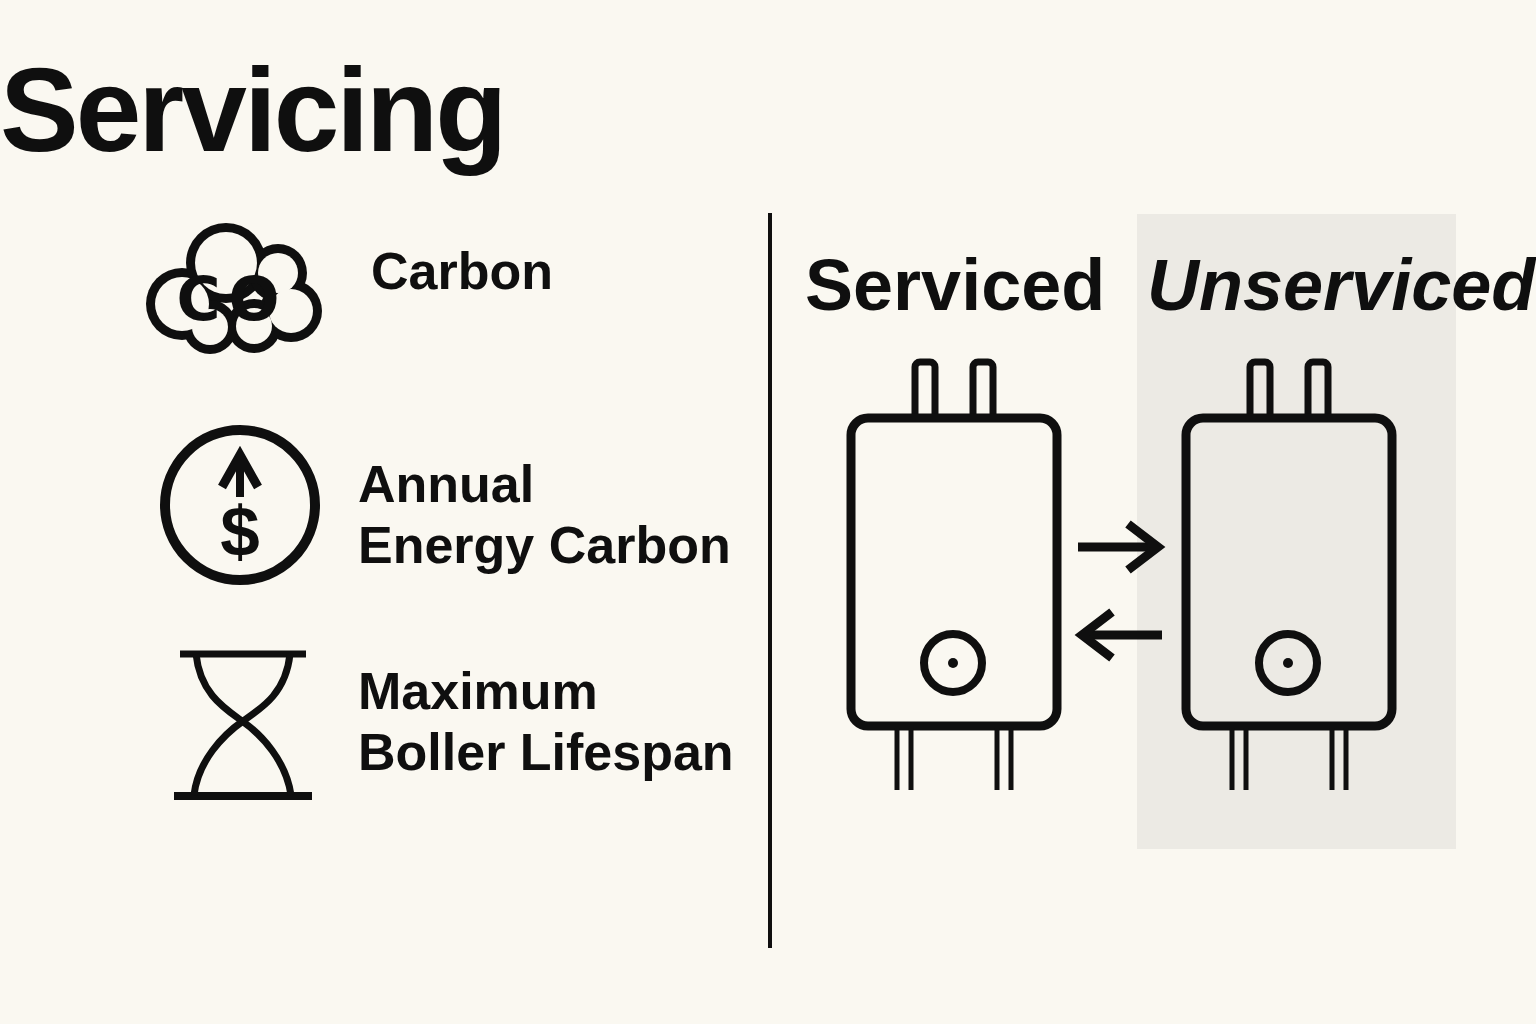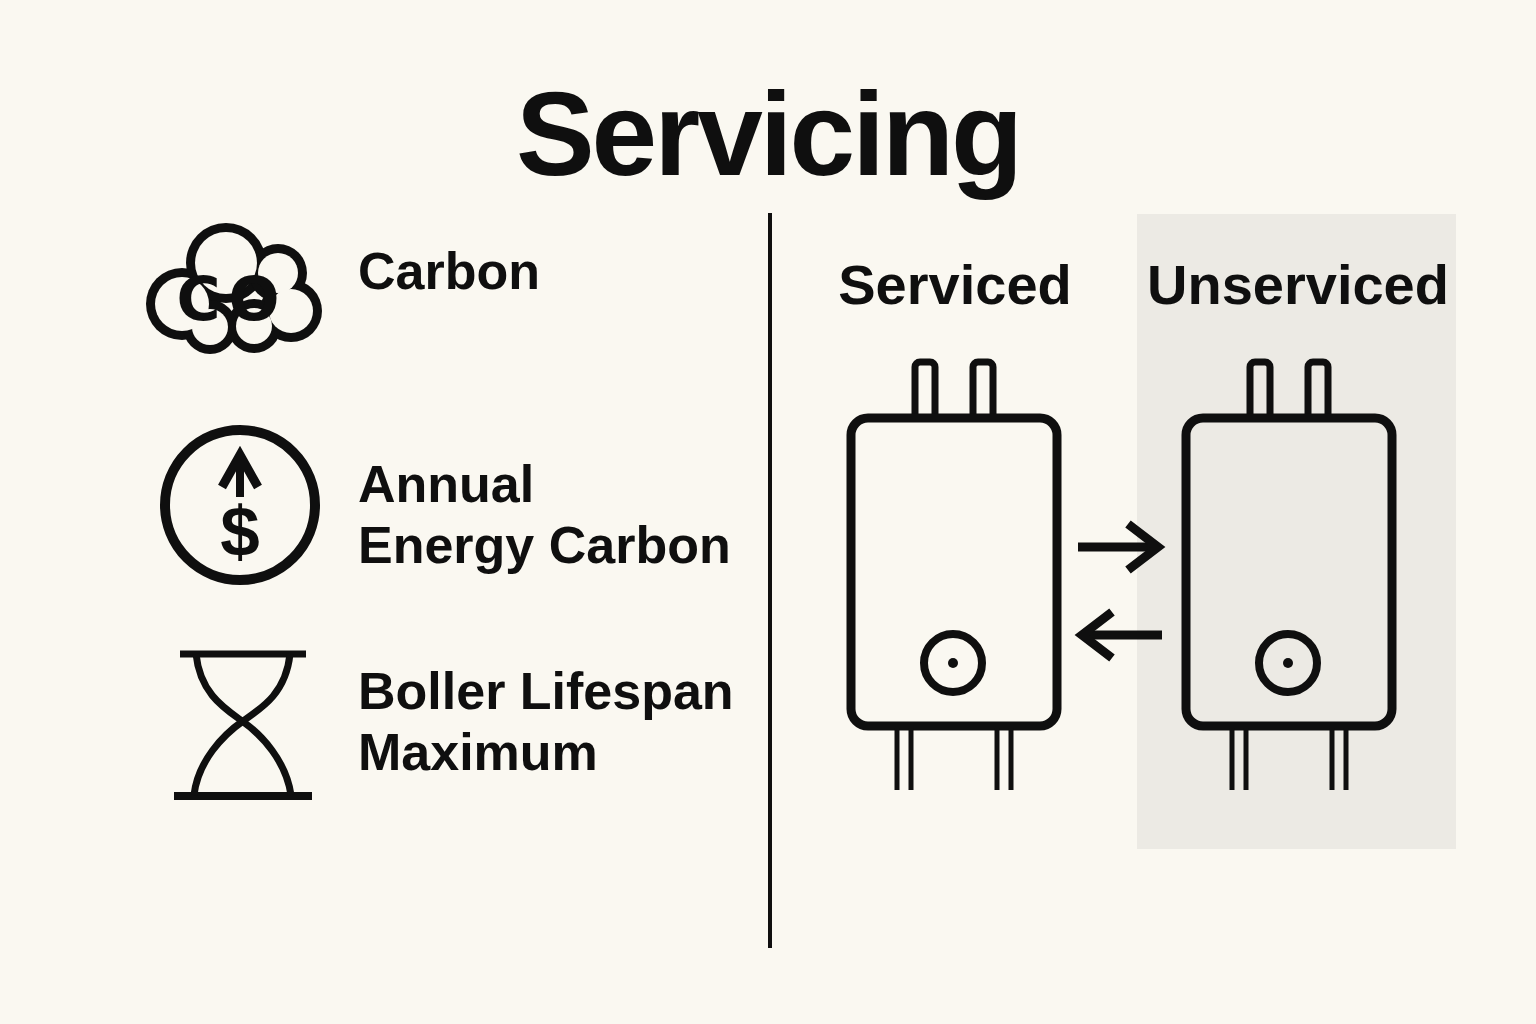--- a/index.html
+++ b/index.html
@@ -5,42 +5,42 @@
   :root{
     --background:#FAF8F1;
     --panel:#ECEAE4;
     --ink:#0F0F0F;
   }
   *{margin:0;padding:0;box-sizing:border-box;}
   html,body{width:1536px;height:1024px;}
   body{background:var(--background);font-family:"Liberation Sans",sans-serif;color:var(--ink);}
   .canvas{position:relative;width:1536px;height:1024px;overflow:hidden;background:var(--background);color:var(--ink);}
   .title{
-    position:absolute;top:40px;left:0;width:1536px;text-align:center;
-    font-size:118px;font-weight:700;letter-spacing:-3px;line-height:140px;color:var(--ink);margin-top:24px;
+    position:absolute;top:40px;left:0;width:1536px;
+    font-size:118px;font-weight:700;letter-spacing:-3px;line-height:140px;color:var(--ink);
   }
   .icon{position:absolute;}
   .benefit-text{
     position:absolute;left:358px;font-size:52px;font-weight:600;line-height:61px;
     letter-spacing:0;color:var(--ink);white-space:nowrap;
   }
-  .text-1{top:241px;}
+  .text-1{top:241px;margin-left:13px;}
   .text-2{top:454px;}
   .text-3{top:661px;}
   .cloud-svg{left:138px;top:211px;}
   .coin-svg{left:156px;top:421px;}
   .hourglass-svg{left:170px;top:645px;}
   .divider{position:absolute;left:768px;top:213px;width:4px;height:735px;background:var(--ink);}
   .gray-panel{position:absolute;left:1137px;top:214px;width:319px;height:635px;background:var(--panel);}
   .col-label{
     position:absolute;top:254px;width:300px;text-align:center;
-    font-size:56px;font-weight:600;line-height:62px;color:var(--ink);white-space:nowrap;
+    font-size:72px;font-weight:600;line-height:62px;color:var(--ink);white-space:nowrap;
   }
   .col-label.serviced{left:805px;}
-  .col-label.unserviced{left:1147px;}
+  .col-label.unserviced{left:1147px;font-style:italic;}
   .boiler{position:absolute;top:356px;width:220px;height:440px;}
   .boiler.serviced-boiler{left:845px;}
   .boiler.unserviced-boiler{left:1180px;}
   .arrow{position:absolute;width:96px;height:64px;}
   .arrow-right{left:1072px;top:516px;}
   .arrow-left{left:1072px;top:604px;}
   svg{display:block;overflow:visible;}
 </style>
 </head>
 <body>
@@ -88,22 +88,22 @@
   </div>
 
   <div>
     <svg class="icon hourglass-svg" width="144" height="162" viewBox="0 0 144 162">
       <line x1="10" y1="9" x2="136" y2="9" stroke="var(--ink)" stroke-width="7"></line>
       <line x1="4" y1="151" x2="142" y2="151" stroke="var(--ink)" stroke-width="8"></line>
       <path d="M 26 9 C 30 48, 54 63, 72 76 C 92 90, 116 116, 121 150" fill="none" stroke="var(--ink)" stroke-width="7"></path>
       <path d="M 120 9 C 116 48, 92 63, 73 76 C 53 90, 28 116, 24 150" fill="none" stroke="var(--ink)" stroke-width="7"></path>
     </svg>
     <div class="benefit-text text-3">
+      <div>Maximum</div>
       <div>Boller Lifespan</div>
-      <div>Maximum</div>
     </div>
   </div>
 
   <div class="divider"></div>
 
   <div class="gray-panel"></div>
 
   <div class="col-label serviced">Serviced</div>
   <div class="col-label unserviced">Unserviced</div>
 

